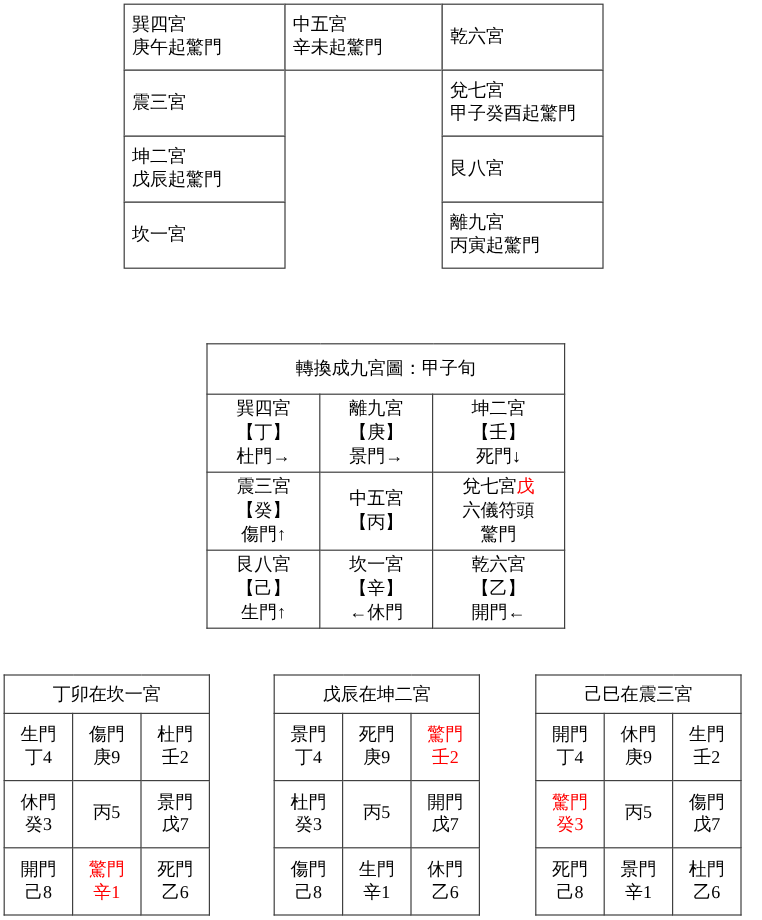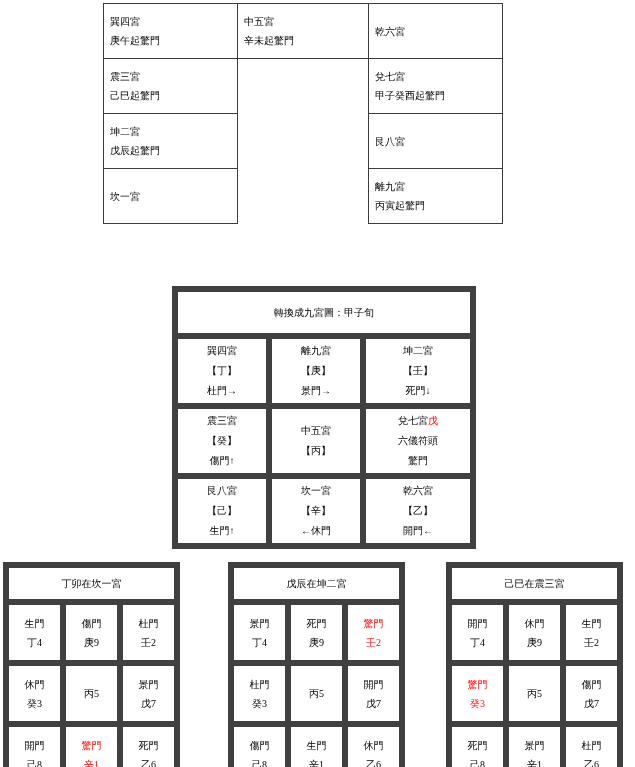--- a/index.html
+++ b/index.html
@@ -1,33 +1,33 @@
 <!DOCTYPE html>
 <html><head>
 <meta charset="utf-8">
 <style>
   html,body{margin:0;padding:0;background:#ffffff;}
   .page{
     position:relative;width:635px;height:767px;background:#ffffff;
     font-family:"Liberation Serif","DejaVu Serif",serif;
-    color:#000;font-size:10px;overflow:hidden;
+    color:#000;font-size:15px;overflow:hidden;
   }
   
   .tcol{position:absolute;top:3px;}
   .tcell{
     box-sizing:border-box;width:135px;height:56px;
     border:1px solid #3c3c3c;background:#fff;
     display:flex;flex-direction:column;justify-content:center;
     padding-left:6px;line-height:19px;
   }
   .tcell + .tcell{margin-top:-1px;}
   .tcol-center .tcell{width:132px;}
   
   table{border-collapse:collapse;table-layout:fixed;position:absolute;background:#fff;}
-  td{border:6px solid #404040;text-align:center;vertical-align:middle;padding:0;}
+  td{border:1px solid #404040;text-align:center;vertical-align:middle;padding:0;}
   .nine{left:172px;top:286px;width:298px;}
   .nine .title-row td{height:41px;}
   .nine .data-row td{height:64px;}
   .ln{display:block;line-height:20px;}
   
   .gate{top:562px;width:171px;}
   .gate .title-row td{height:31px;}
   .gate .data-row td{height:55px;}
   .gate .ln{line-height:19px;}
   .g1{left:3px;} .g2{left:228px;border-radius:21px;} .g3{left:446px;}
@@ -38,21 +38,20 @@
 
 <div class="page">
 
   <div class="tcol tcol-left" style="left:103px">
     <div class="tcell">
       <span class="tl">巽四宮</span>
       <span class="tl">庚午起驚門</span>
     </div>
     <div class="tcell">
       <span class="tl">震三宮</span>
-      <span class="tl">己巳起驚門</span>
     </div>
     <div class="tcell">
       <span class="tl">坤二宮</span>
       <span class="tl">戊辰起驚門</span>
     </div>
     <div class="tcell">
       <span class="tl">坎一宮</span>
     </div>
   </div>
 

